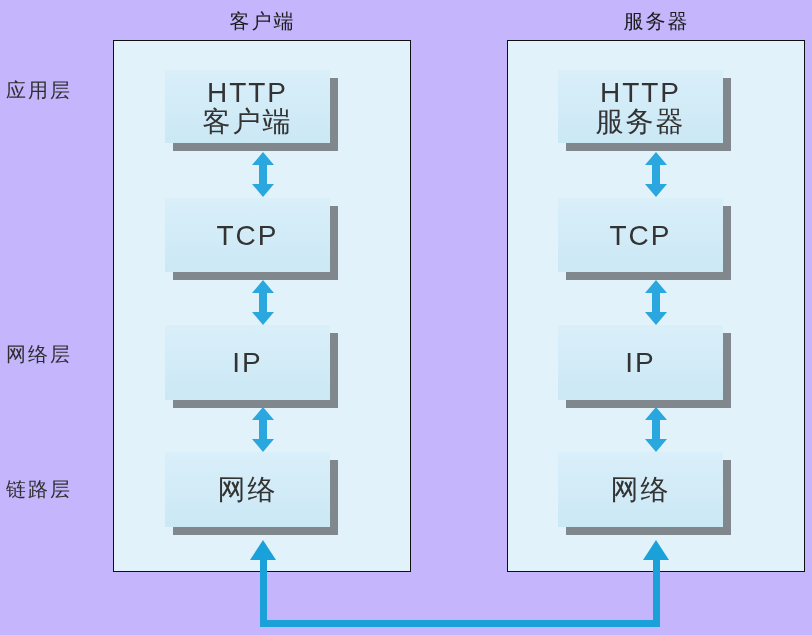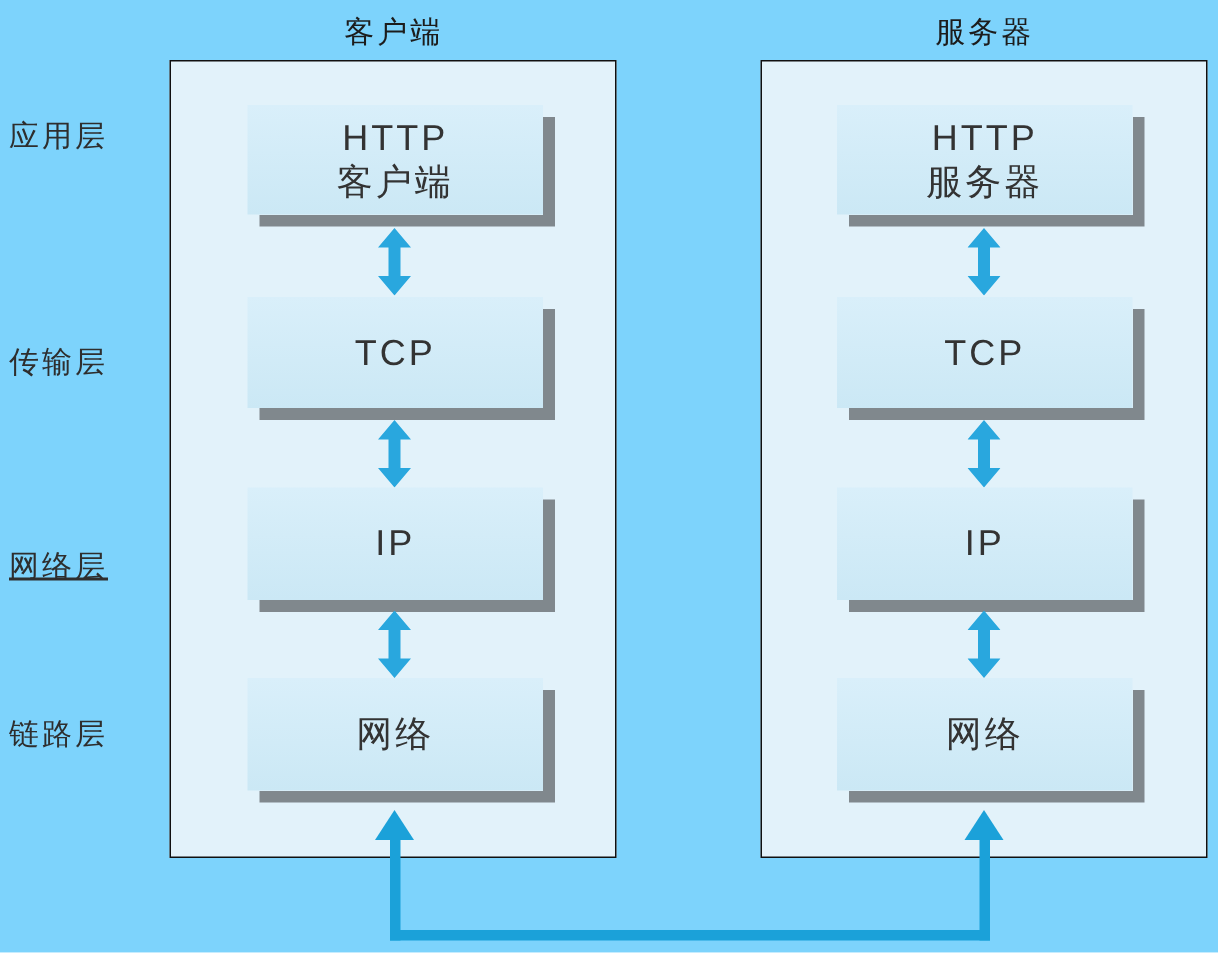--- a/index.html
+++ b/index.html
@@ -1,20 +1,20 @@
 <!DOCTYPE html>
 <html><head>
 <meta charset="utf-8">
 <style>
   html, body { margin: 0; padding: 0; background: #ffffff; }
   .stage {
     position: relative;
     width: 812px;
     height: 635px;
-    background: #7dd3fc;
+    background: #c4b5fd;
     font-family: "Liberation Sans", "DejaVu Sans", sans-serif;
     overflow: hidden;
   }
   .col-title {
     position: absolute;
     top: 8px;
     width: 299px;
     text-align: center;
     font-size: 20px;
     letter-spacing: 2px;
@@ -31,28 +31,28 @@
   .layer-label {
     position: absolute;
     left: 6px;
     width: 100px;
     font-size: 20px;
     letter-spacing: 2px;
     color: #2e2e2e;
   }
   .layer-box {
     position: absolute;
-    width: 197px;
+    width: 165px;
     background: linear-gradient(180deg, #d9effa 0%, #cbe8f5 100%);
     box-shadow: 8px 8px 0 0 #80888d;
     display: flex;
     flex-direction: column;
     align-items: center;
     justify-content: center;
-    font-size: 24px;
+    font-size: 28px;
     letter-spacing: 2px;
     color: #333333;
     line-height: 29px;
     text-align: center;
   }
   .dblarrow {
     position: absolute;
     width: 22px;
     height: 45px;
   }
@@ -76,22 +76,21 @@
 </style>
 </head>
 <body>
 
 <div class="stage">
 
   <div class="col-title" style="left:113px;">客户端</div>
   <div class="col-title" style="left:507px;">服务器</div>
 
   <div class="layer-label" style="top:77px;">应用层</div>
-  <div class="layer-label" style="top:228px;">传输层</div>
-  <div class="layer-label" style="top:364px;text-decoration:underline;">网络层</div>
+  <div class="layer-label" style="top:341px;">网络层</div>
   <div class="layer-label" style="top:476px;font-family:Liberation Serif, serif;">链路层</div>
 
   <div class="panel" style="left:113px;"></div>
   <div class="panel" style="left:507px;"></div>
 
   <div class="layer-box" style="left:165px; top:70px;  height:73px;">
     <span>HTTP</span>
     <span>客户端</span>
   </div>
   <div class="layer-box" style="left:165px; top:198px; height:74px;">

